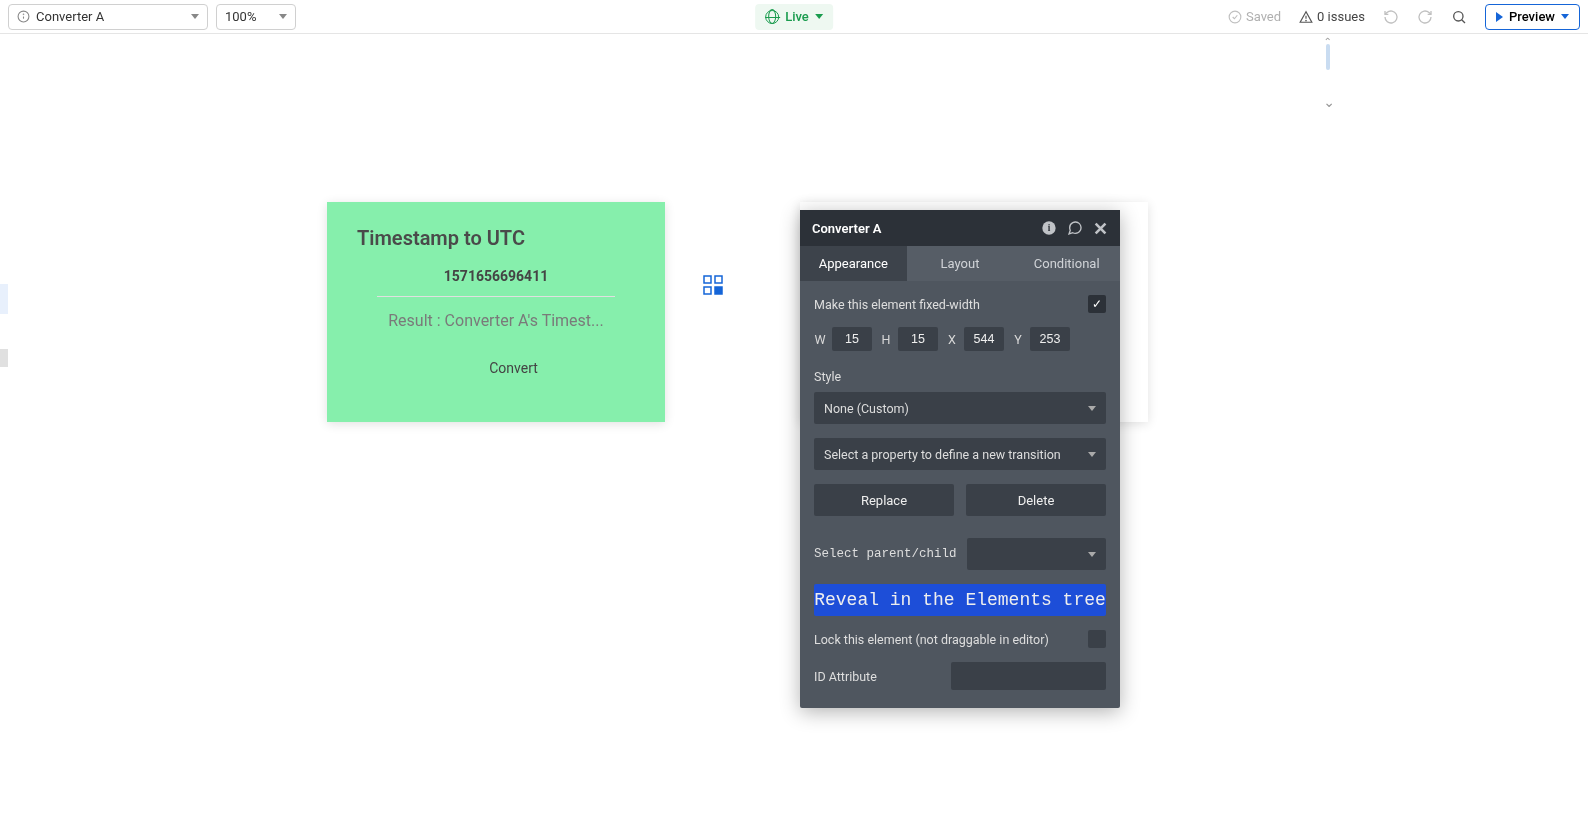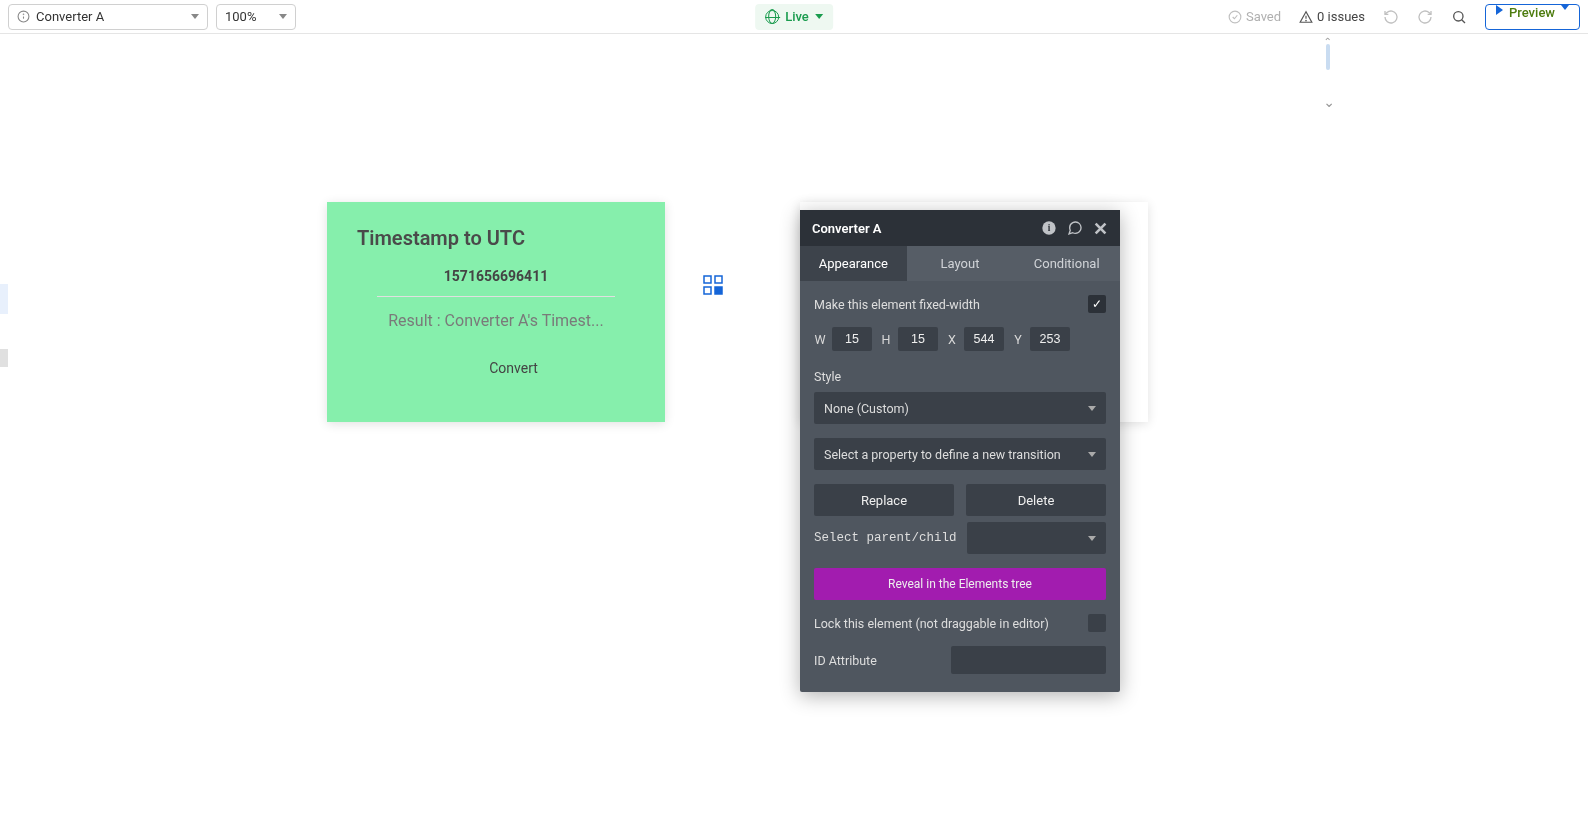--- a/index.html
+++ b/index.html
@@ -91,25 +91,26 @@
     margin-left: auto;
     display: flex;
     align-items: center;
     gap: 18px;
   }
   .saved-indicator { display: flex; align-items: center; gap: 4px; color: #b0b0b0; }
   .issues-indicator { display: flex; align-items: center; gap: 4px; color: #444; cursor: pointer; }
   .icon-btn { color: #bbb; cursor: pointer; display:flex; align-items:center; }
   .preview-btn {
     border: 1px solid #1565d8;
-    color: #4d7c0f;
+    color: #000000;
     border-radius: 4px;
     height: 26px;
     padding: 0 10px;
     display: flex;
+    align-items: center;
     gap: 6px;
     cursor: pointer;
     font-weight: 500;
   }
   .triangle-play {
     width: 0; height: 0;
     border-top: 5px solid transparent;
     border-bottom: 5px solid transparent;
     border-left: 7px solid #1565d8;
   }
@@ -284,44 +285,45 @@
     position: relative;
   }
   .dark-select .chev {
     margin-left: auto;
     width: 0; height: 0;
     border-left: 4px solid transparent;
     border-right: 4px solid transparent;
     border-top: 5px solid #aaa;
   }
 
-  .btn-row { display: flex; gap: 12px; margin-bottom: 6px; }
+  .btn-row { display: flex; gap: 12px; margin-bottom: 22px; }
   .panel-btn {
     flex: 1;
     background: #3a4048;
     height: 32px;
     border-radius: 2px;
     display: flex;
     align-items: center;
     justify-content: center;
     color: #eee;
     font-size: 13px;
     cursor: pointer;
   }
   .full-btn {
-    background: #a21caf;
+    background: #1d4ed8;
     height: 32px;
     border-radius: 2px;
     display: flex;
     align-items: center;
     justify-content: center;
     color: #eee;
-    font-size: 12px;
+    font-size: 18px;
     cursor: pointer;
     margin-bottom: 14px;
+    font-family: Liberation Mono, monospace;
   }
 
   .row-with-select { display:flex; align-items:center; gap:10px; margin-bottom:14px;font-family:Liberation Mono, monospace; }
   .row-with-select label { color:#dedede; font-size:12.5px; flex:0 0 auto; }
   .row-with-select .dark-select { flex:1; margin-bottom:0; }
 
   .dark-input {
     background: #3a4048;
     height: 28px;
     border: none;

